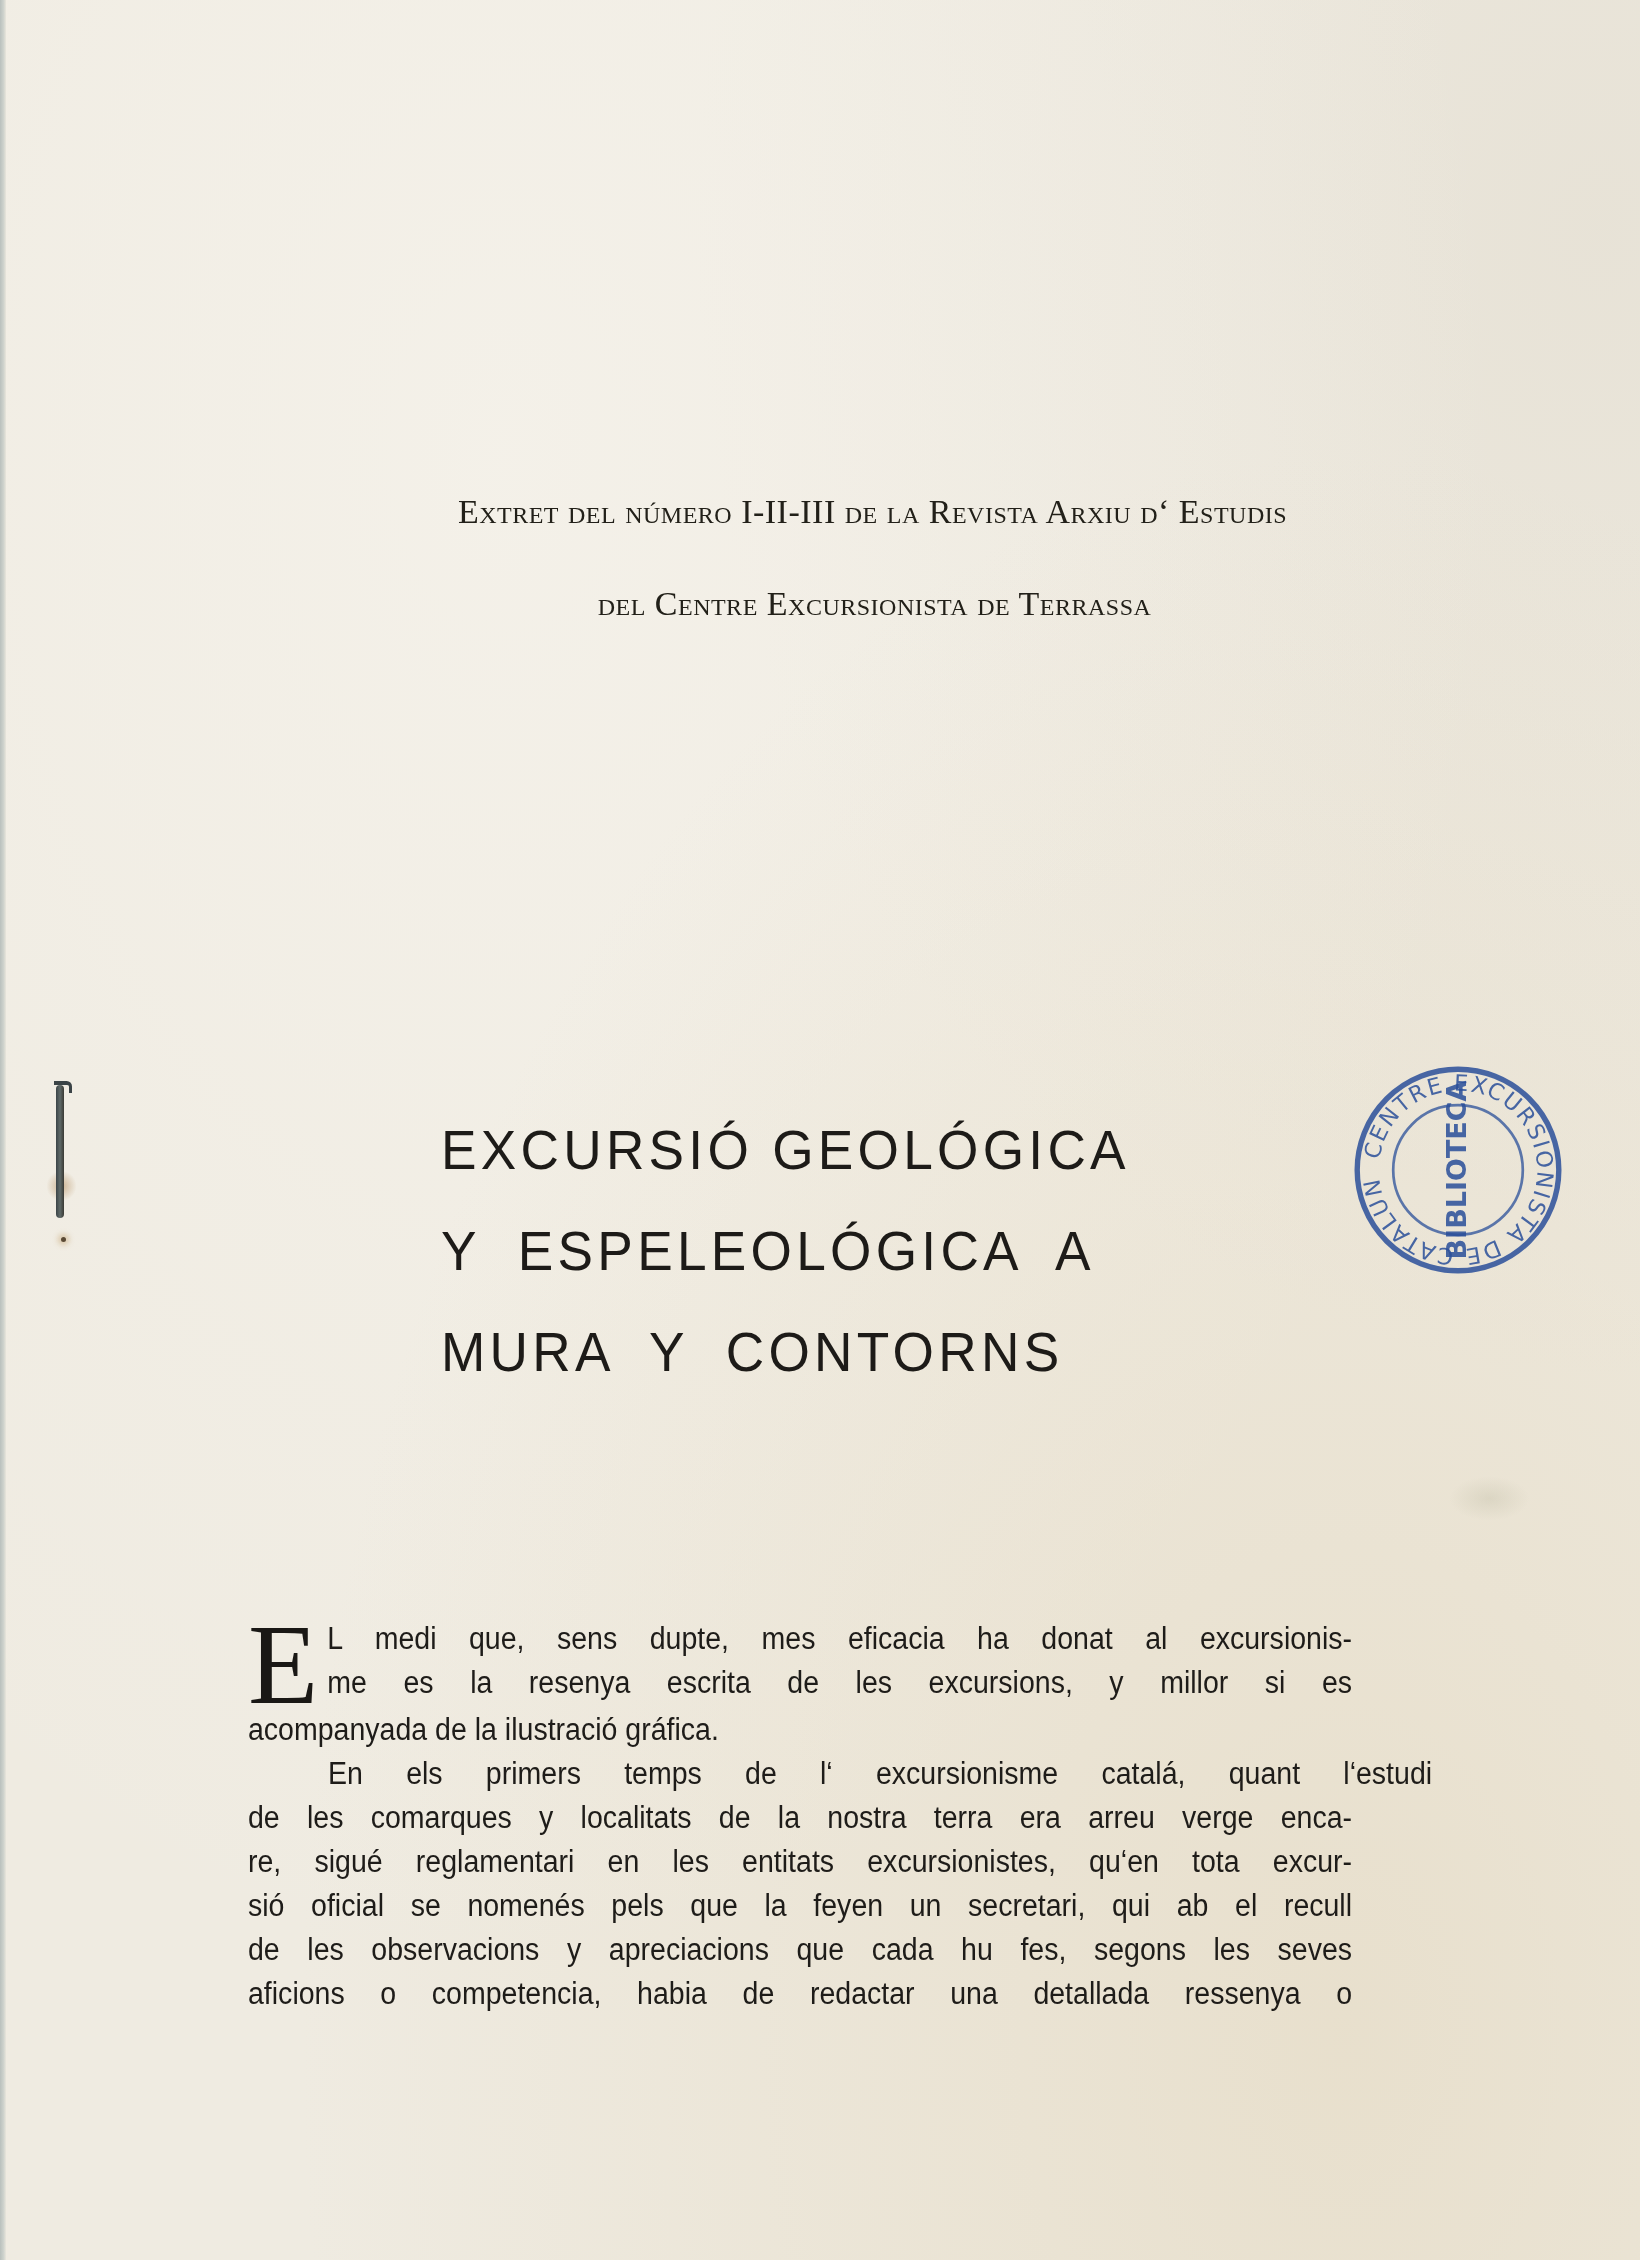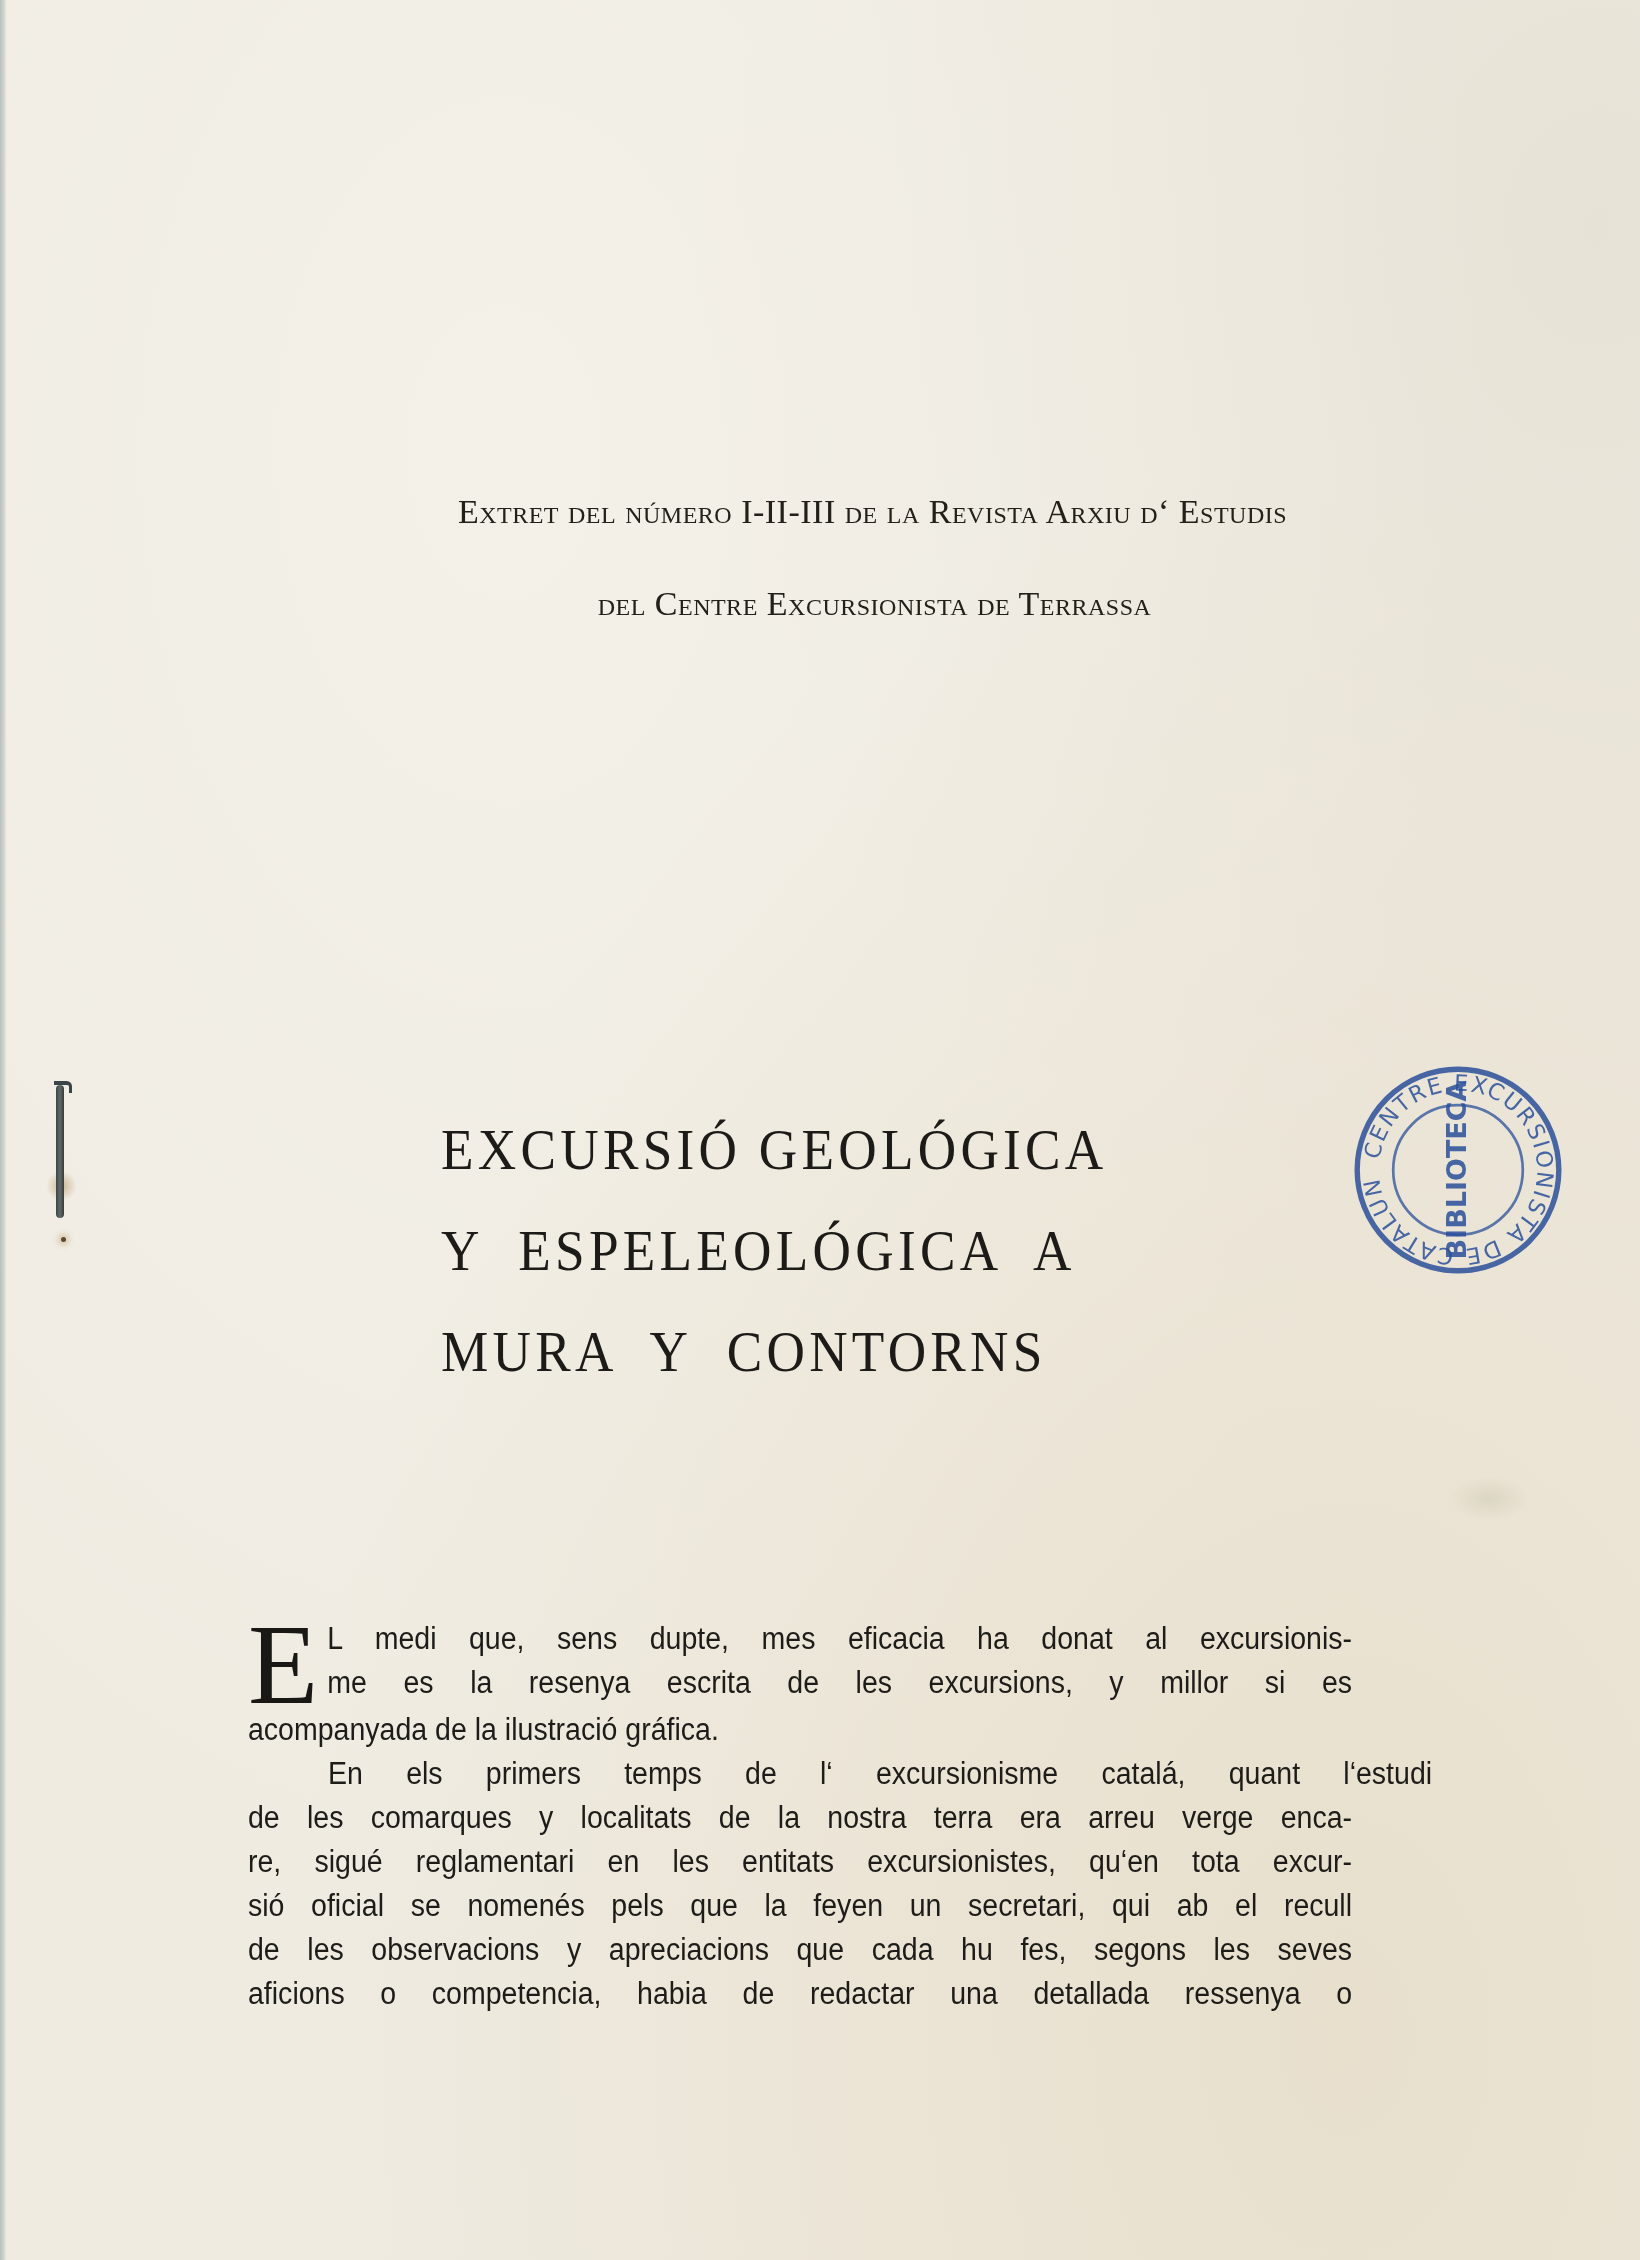--- a/index.html
+++ b/index.html
@@ -77,21 +77,21 @@
       letter-spacing: 0.5px;
       color: #222019;
       white-space: nowrap;
     }
     .header-line.l1 { top: 493px; font-size: 34px; padding-left: 52px; }
     .header-line.l2 { top: 585px; font-size: 34px; padding-left: 54px; }
     .title-block {
       position: absolute;
       left: 441px; top: 1114px;
       width: 720px;
-      font-family: Liberation Serif, serif;
+      font-family: Liberation Sans, sans-serif;
       font-weight: normal;
       color: #1d1b18;
     }
     .title-line {
       height: 101px;
       font-size: 56px;
       line-height: 72px;
       letter-spacing: 4.5px;
       white-space: nowrap;
       transform: scaleX(0.95);

